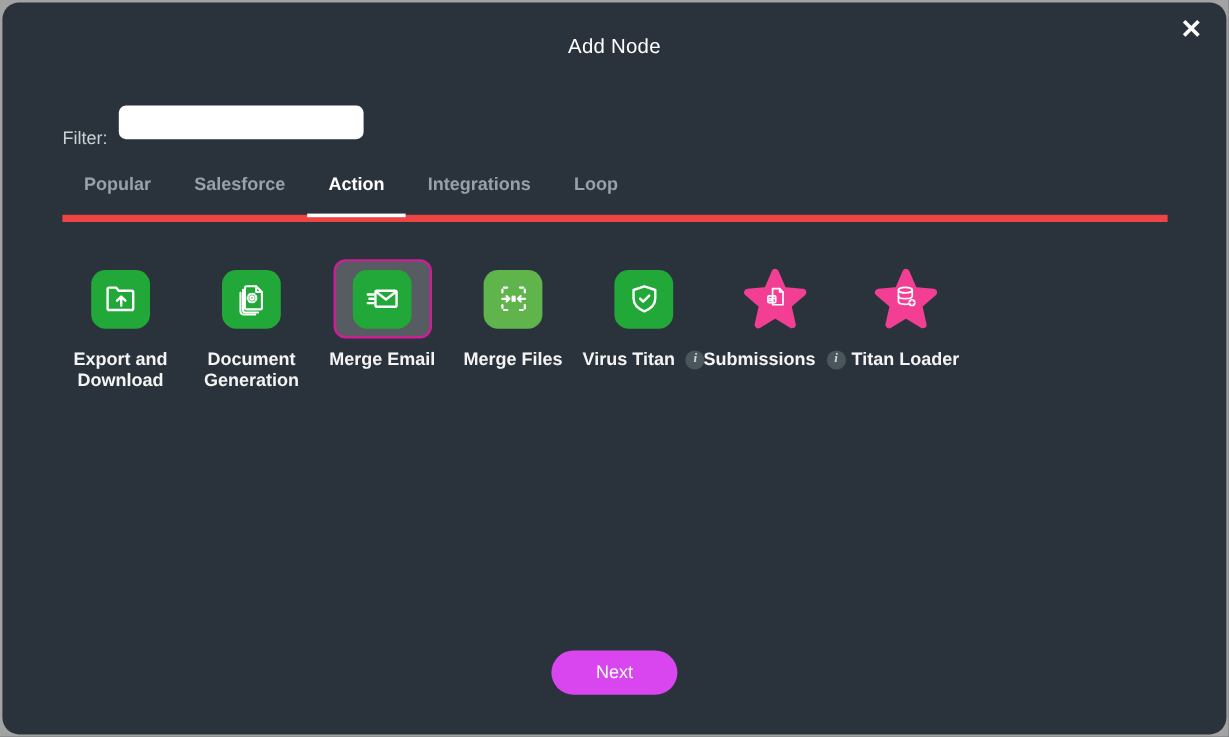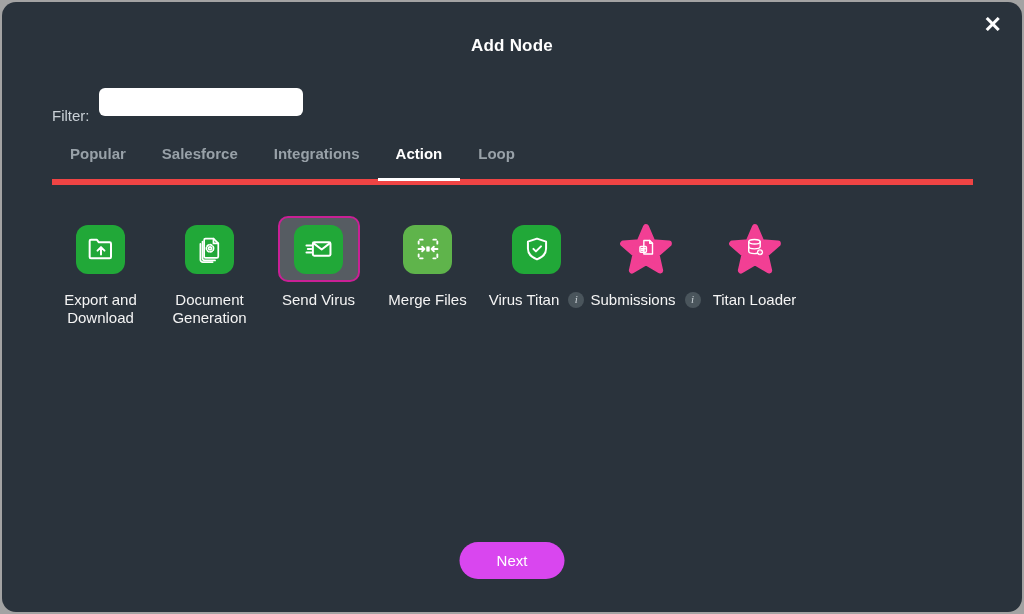--- a/index.html
+++ b/index.html
@@ -11,23 +11,23 @@
     font-family: "Liberation Sans", sans-serif;
     overflow: hidden;
   }
   .modal {
     position: absolute; inset: 2px;
     background: #2a333c;
     border-radius: 14px;
     overflow: hidden;
   }
   .modal-title {
-    position: absolute; top: 34px; left: 0; width: 100%;
+    position: absolute; top: 27px; left: 0; width: 100%;
     text-align: center;
-    color: #ffffff; font-size: 17px; font-weight: bold; letter-spacing: .2px;
+    color: #ffffff; font-size: 17px; font-weight: normal; letter-spacing: .2px;
   }
   .close-btn {
     position: absolute; top: 12px; right: 20px;
     color: #ffffff; font-size: 22px; font-weight: bold;
     cursor: pointer; line-height: 1;
   }
   .filter-row {
     position: absolute; top: 77px; left: 50px;
     display: flex; align-items: center;
   }
@@ -77,21 +77,21 @@
     background: #21a838;
     display: flex; align-items: center; justify-content: center;
   }
   .sq.light { background: #5fb44b; }
   .star-wrap { position: relative; width: 54px; height: 54px; }
   .star-wrap .inner-icon {
     position: absolute; left: 14px; top: 12px;
   }
   .tile-label {
     margin-top: 9px;
-    color: #f4f4f4; font-size: 15px; font-weight: normal;
+    color: #f4f4f4; font-size: 15px; font-weight: bold;
     text-align: center; line-height: 1.2;
     display: flex; align-items: center; justify-content: center; gap: 9px;
   }
   .info-badge {
     width: 16px; height: 16px; border-radius: 50%;
     background: #4a555c; color: #cdd4d9;
     font-size: 11px; font-style: italic;
     font-family: "Liberation Serif", serif;
     display: inline-flex; align-items: center; justify-content: center;
     flex: 0 0 auto; cursor: pointer;
@@ -115,22 +115,22 @@
   <div class="close-btn">✕</div>
 
   <div class="filter-row">
     <span class="filter-label">Filter:</span>
     <input class="filter-input" type="text" placeholder="" style="">
   </div>
 
   <div class="tabs">
     <div class="tab">Popular</div>
     <div class="tab">Salesforce</div>
+    <div class="tab active">Action</div>
     <div class="tab">Integrations</div>
-    <div class="tab active">Action</div>
     <div class="tab">Loop</div>
   </div>
 
   <div class="tiles">
 
     <div class="tile">
       <div class="icon-area">
         <div class="sq">
           <svg width="32" height="32" viewBox="0 0 24 24" fill="none" stroke="#ffffff" stroke-width="1.5" stroke-linecap="round" stroke-linejoin="round">
             <path d="M3.5 7.5 V6 a1 1 0 0 1 1-1 h4.3 l1.6 2 h8.1 a1 1 0 0 1 1 1 v10 a1 1 0 0 1 -1 1 H4.5 a1 1 0 0 1 -1-1 z"></path>
@@ -165,21 +165,21 @@
       <div class="icon-area">
         <div class="sq">
           <svg width="32" height="32" viewBox="0 0 24 24" fill="none" stroke="#ffffff" stroke-width="1.5" stroke-linecap="round" stroke-linejoin="round">
             <rect x="7.4" y="7" width="13.2" height="10" rx="1"></rect>
             <path d="M7.8 7.6 L14 12.4 L20.2 7.6"></path>
             <path d="M2.6 9.3 h3.6 M3.6 12 h2.6 M2.6 14.7 h3.6"></path>
           </svg>
         </div>
       </div>
       <div class="tile-label">
-        <span>Send Virus</span>
+        <span>Merge Email</span>
       </div>
     </div>
 
     <div class="tile">
       <div class="icon-area">
         <div class="sq light">
           <svg width="32" height="32" viewBox="0 0 24 24" fill="none" stroke="#ffffff" stroke-width="1.4" stroke-linecap="round" stroke-linejoin="round">
             <path stroke-dasharray="2 1.7" d="M8 5 H6 a1 1 0 0 0 -1 1 v2 M16 5 h2 a1 1 0 0 1 1 1 v2 M19 16 v2 a1 1 0 0 1 -1 1 h-2 M8 19 H6 a1 1 0 0 1 -1-1 v-2"></path>
             <path d="M4.9 12 h4.4 M7.6 10.3 L9.3 12 L7.6 13.7"></path>
             <path d="M19.1 12 h-4.4 M16.4 10.3 L14.7 12 L16.4 13.7"></path>

